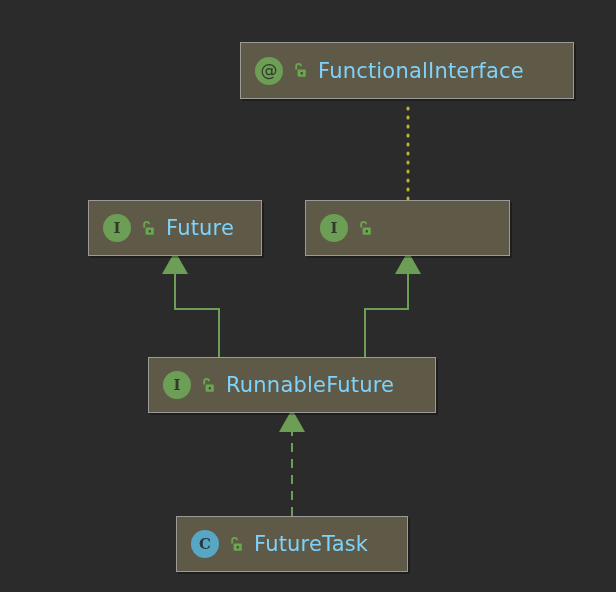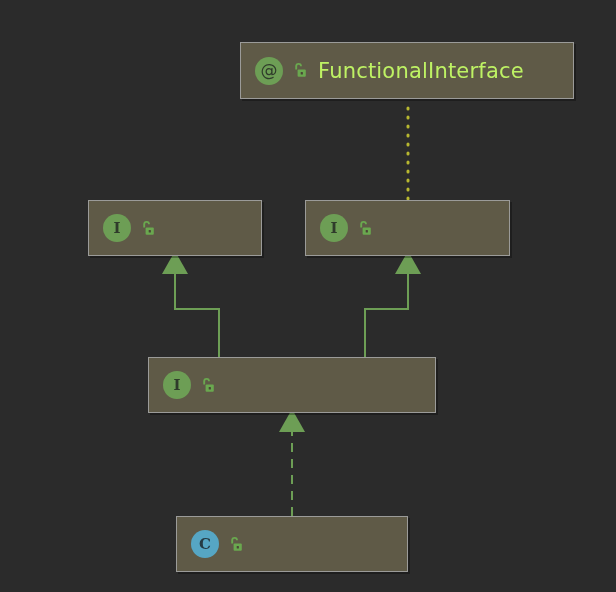--- a/index.html
+++ b/index.html
@@ -56,21 +56,21 @@
   .type-badge.iface { background: #6d9e55; }
   .type-badge.cls    { background: #56a6c4; color: #253b44; }
   .type-badge.anno   { background: #6d9e55; font-family: "DejaVu Sans","Liberation Sans",sans-serif; font-size: 17px; font-weight: 400; }
   .lock-icon {
     width: 17px;
     height: 17px;
     flex: 0 0 auto;
     display: block;
   }
   .node-label {
-    color: #bef264;
+    color: #7dd3fc;
     font-size: 21px;
     letter-spacing: 0.2px;
     white-space: nowrap;
   }
 </style>
 </head>
 <body>
 
 <div id="canvas">
 
@@ -105,20 +105,21 @@
   <div class="node" style="left: 88px; top: 200px; width: 174px; height: 56px;">
     <div class="node-inner">
       <span class="type-badge iface">I</span>
       <span>
         <svg class="lock-icon" viewBox="0 0 17 17" xmlns="http://www.w3.org/2000/svg">
           <path d="M4.2 7.4 L4.2 4.3 A2.4 2.4 0 0 1 9.0 4.3" fill="none" stroke="#6aa84f" stroke-width="1.9"></path>
           <rect x="5.6" y="7.4" width="8.2" height="7.4" rx="1" fill="#6aa84f"></rect>
           <rect x="8.7" y="9.9" width="2.2" height="2.6" rx="0.5" fill="#4b4637"></rect>
         </svg>
       </span>
+      <span class="node-label">Future</span>
     </div>
   </div>
 
   <div class="node" style="left: 305px; top: 200px; width: 205px; height: 56px;">
     <div class="node-inner">
       <span class="type-badge iface">I</span>
       <span>
         <svg class="lock-icon" viewBox="0 0 17 17" xmlns="http://www.w3.org/2000/svg">
           <path d="M4.2 7.4 L4.2 4.3 A2.4 2.4 0 0 1 9.0 4.3" fill="none" stroke="#6aa84f" stroke-width="1.9"></path>
           <rect x="5.6" y="7.4" width="8.2" height="7.4" rx="1" fill="#6aa84f"></rect>
@@ -131,29 +132,31 @@
   <div class="node" style="left: 148px; top: 357px; width: 288px; height: 56px;">
     <div class="node-inner">
       <span class="type-badge iface">I</span>
       <span>
         <svg class="lock-icon" viewBox="0 0 17 17" xmlns="http://www.w3.org/2000/svg">
           <path d="M4.2 7.4 L4.2 4.3 A2.4 2.4 0 0 1 9.0 4.3" fill="none" stroke="#6aa84f" stroke-width="1.9"></path>
           <rect x="5.6" y="7.4" width="8.2" height="7.4" rx="1" fill="#6aa84f"></rect>
           <rect x="8.7" y="9.9" width="2.2" height="2.6" rx="0.5" fill="#4b4637"></rect>
         </svg>
       </span>
+      <span class="node-label">RunnableFuture</span>
     </div>
   </div>
 
   <div class="node" style="left: 176px; top: 516px; width: 232px; height: 56px;">
     <div class="node-inner">
       <span class="type-badge cls">C</span>
       <span>
         <svg class="lock-icon" viewBox="0 0 17 17" xmlns="http://www.w3.org/2000/svg">
           <path d="M4.2 7.4 L4.2 4.3 A2.4 2.4 0 0 1 9.0 4.3" fill="none" stroke="#6aa84f" stroke-width="1.9"></path>
           <rect x="5.6" y="7.4" width="8.2" height="7.4" rx="1" fill="#6aa84f"></rect>
           <rect x="8.7" y="9.9" width="2.2" height="2.6" rx="0.5" fill="#4b4637"></rect>
         </svg>
       </span>
+      <span class="node-label">FutureTask</span>
     </div>
   </div>
 
 </div>
 
 </body></html>

